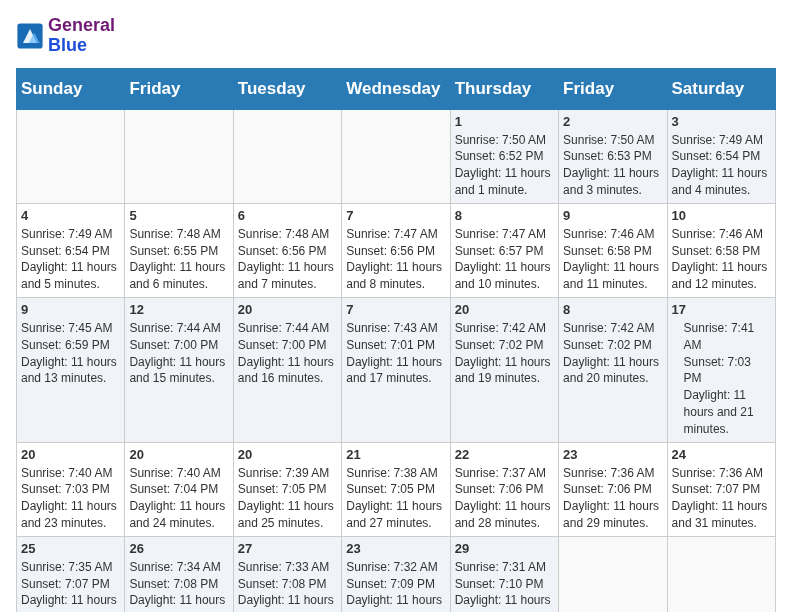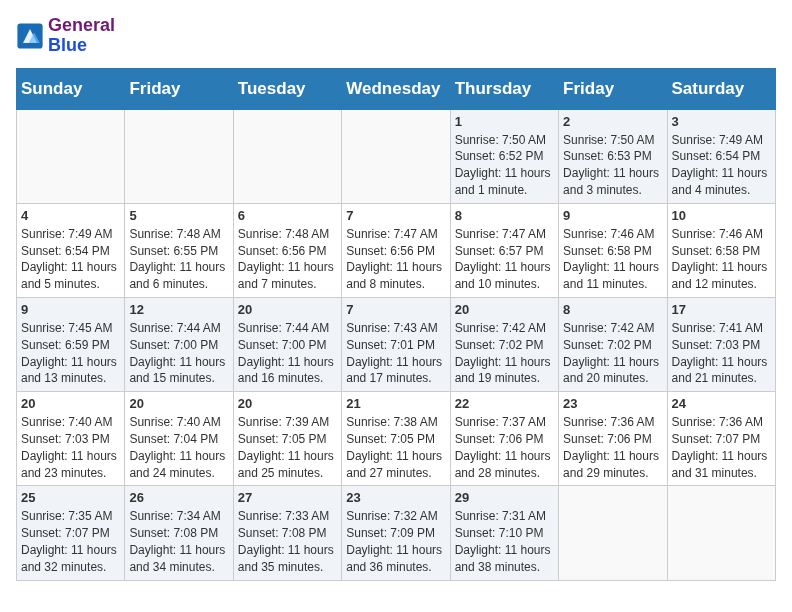--- a/index.html
+++ b/index.html
@@ -224,21 +224,21 @@
 Daylight: 11 hours and 19 minutes.</div>
         </td>
         <td>
           <div class="day-number">8</div>
           <div class="day-info" style="white-space: pre-line;">Sunrise: 7:42 AM
 Sunset: 7:02 PM
 Daylight: 11 hours and 20 minutes.</div>
         </td>
         <td>
           <div class="day-number">17</div>
-          <div class="day-info" style="white-space: pre-line;">Sunrise: 7:41 AM
+          <div class="day-info" style="white-space: pre-line; margin-left: 12px;">Sunrise: 7:41 AM
 Sunset: 7:03 PM
 Daylight: 11 hours and 21 minutes.</div>
         </td>
       </tr>
       <tr>
         <td>
           <div class="day-number">20</div>
           <div class="day-info" style="white-space: pre-line;">Sunrise: 7:40 AM
 Sunset: 7:03 PM
 Daylight: 11 hours and 23 minutes.</div>

